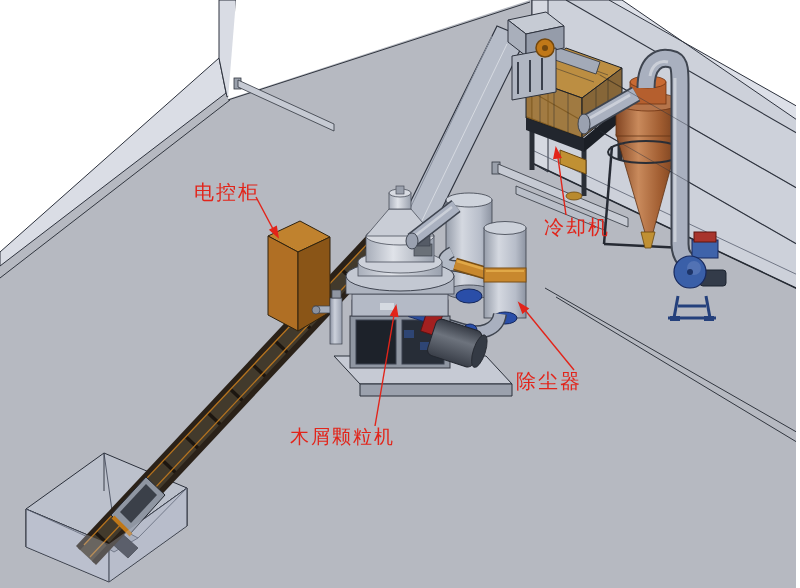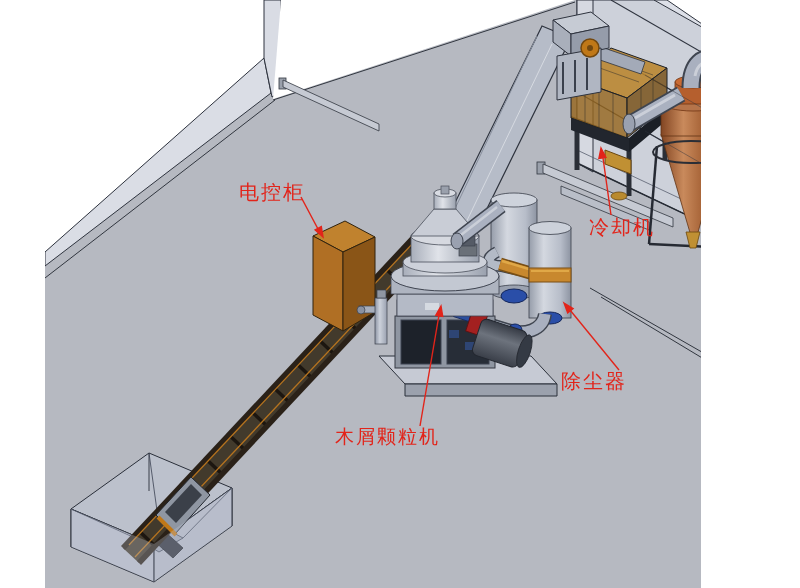--- a/index.html
+++ b/index.html
@@ -1,17 +1,17 @@
 <!DOCTYPE html>
 <html><head>
 <meta charset="utf-8">
 <style>
   html,body{margin:0;padding:0;background:#fff;}
-  #stage{position:relative;width:656px;height:588px;overflow:hidden;background:#a16207;
-         font-family:"Liberation Serif", serif;margin-left:45px;}
+  #stage{position:relative;width:796px;height:588px;overflow:hidden;background:#a16207;
+         font-family:"Liberation Serif", serif;}
   svg{position:absolute;left:0;top:0;}
   text.anno{font-family:"Liberation Serif", serif;font-weight:400;letter-spacing:2px;}
 </style>
 </head>
 <body>
 
 <div id="stage">
 <svg viewBox="0 0 800 588" width="800" height="588">
   <defs>
     <linearGradient id="gCyl" x1="0" y1="0" x2="1" y2="0">

